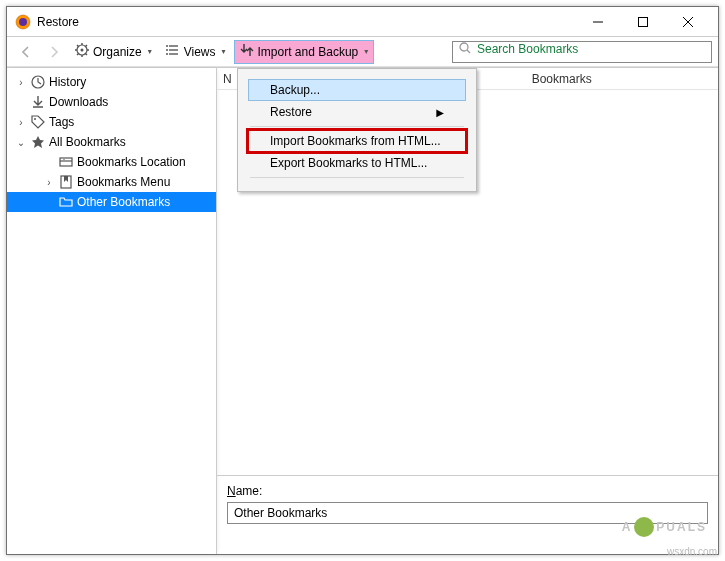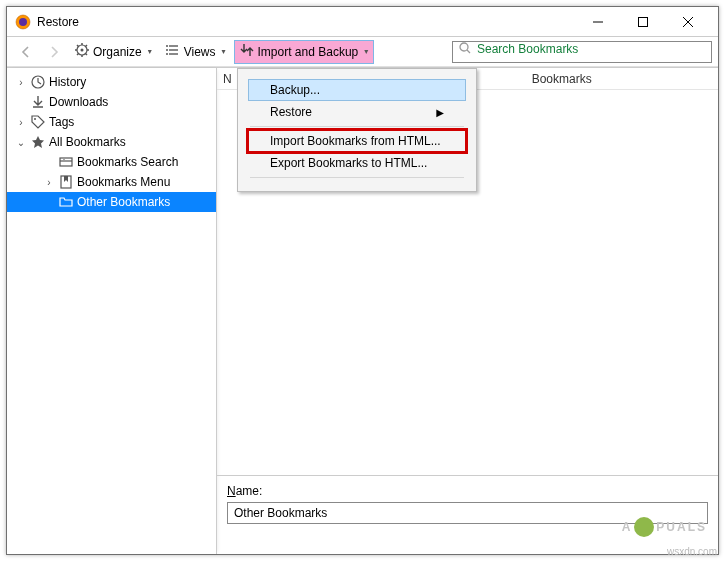--- a/index.html
+++ b/index.html
@@ -194,21 +194,21 @@
       </div>
       <div class="tree-row indent1">
         <span class="expander"></span>
         <span class="tree-icon">
             <svg viewBox="0 0 14 14">
               <rect x="1" y="3" width="12" height="8" fill="none" stroke="#555" stroke-width="1.2"></rect>
               <line x1="1" y1="6" x2="13" y2="6" stroke="#555" stroke-width="1.2"></line>
               <path d="M4 4 L5 5 L6 4" fill="#555"></path>
             </svg>
           </span>
-        <span>Bookmarks Search</span>
+        <span>Bookmarks Location</span>
       </div>
       <div class="tree-row indent1">
         <span class="expander">›</span>
         <span class="tree-icon">
             <svg viewBox="0 0 14 14">
               <rect x="2" y="1" width="10" height="12" fill="none" stroke="#555" stroke-width="1.2"></rect>
               <path d="M5 1 L5 7 L7 5 L9 7 L9 1" fill="#555"></path>
             </svg>
           </span>
         <span>Bookmarks Menu</span>

